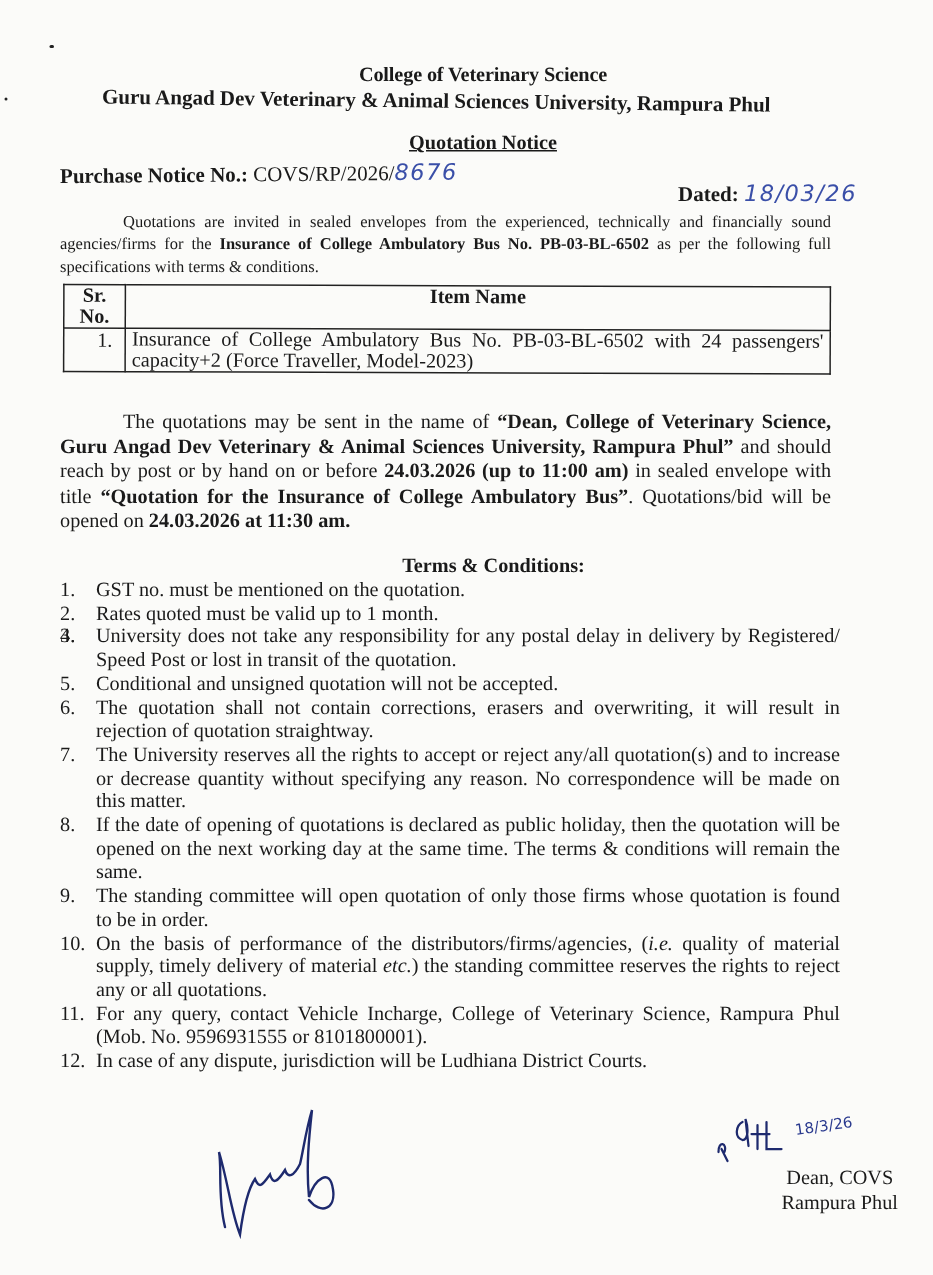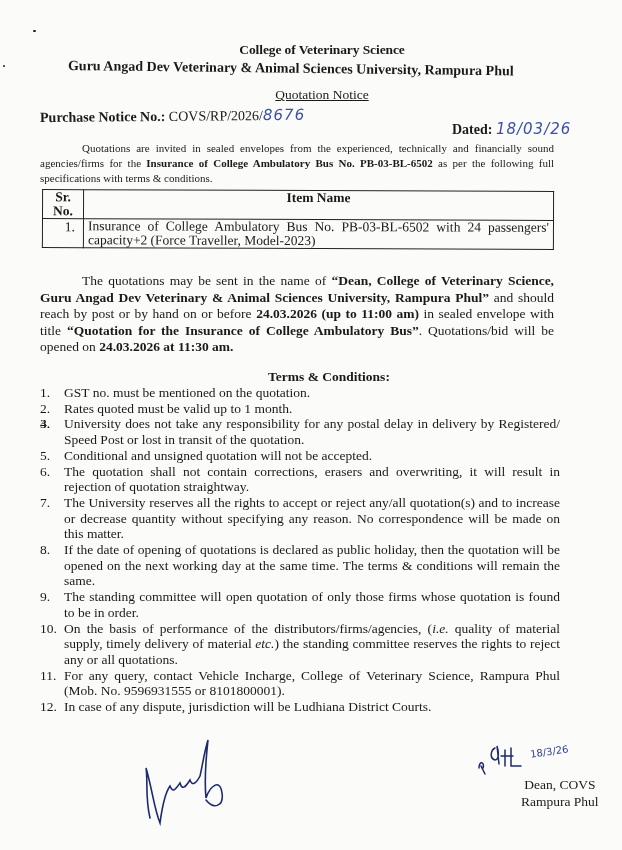--- a/index.html
+++ b/index.html
@@ -7,21 +7,21 @@
     width: 622px; height: 850px; overflow: hidden;
     background: #fbfbf9;
     font-family: "Liberation Serif", serif;
     color: #1a1a1a;
     position: relative;
   }
   .page { position: absolute; left: 0; top: 0; width: 622px; height: 758px; }
   .speck { position: absolute; width: 3px; height: 2px; background: #222; border-radius: 1px; }
   .hdr1 { position: absolute; left: 0; width: 622px; top: 42px; text-align: center; font-weight: bold; font-size: 13.5px; letter-spacing: -0.1px; padding-left: 22px; box-sizing: border-box; }
   .hdr2 { position: absolute; left: 68px; top: 58px; font-weight: bold; font-size: 14px; transform: rotate(0.7deg); transform-origin: left; white-space: nowrap; }
-  .qtitle { position: absolute; left: 0; width: 622px; top: 87px; text-align: center; font-weight: normal; font-size: 13.5px; text-decoration: underline; padding-left: 22px; box-sizing: border-box; }
+  .qtitle { position: absolute; left: 0; width: 622px; top: 87px; text-align: center; font-weight: bold; font-size: 13.5px; text-decoration: underline; padding-left: 22px; box-sizing: border-box; }
   .pnotice { position: absolute; left: 40px; top: 108px; font-size: 14px; white-space: nowrap; transform: rotate(-0.5deg); transform-origin: left; }
   .pnotice b { font-weight: bold; }
   .hand { font-family: "DejaVu Sans", sans-serif; color: #3a4fa8; font-size: 15px; font-style: italic; letter-spacing: 1px; }
   .dated { position: absolute; left: 452px; top: 120px; font-size: 14px; white-space: nowrap; }
   .dated b { font-weight: bold; }
   .para1 { position: absolute; left: 40px; top: 141px; width: 514px; font-size: 11px; line-height: 15px; text-align: justify; }
   .para1 .indent { display: inline-block; width: 42px; }
   table.items { position: absolute; left: 42px; top: 190px; width: 512px; border-collapse: collapse; font-size: 13.5px; transform: rotate(0.2deg); }
   table.items td, table.items th { border: 1.2px solid #222; padding: 0 4px; vertical-align: top; }
   table.items th { font-weight: bold; text-align: center; line-height: 14px; }

